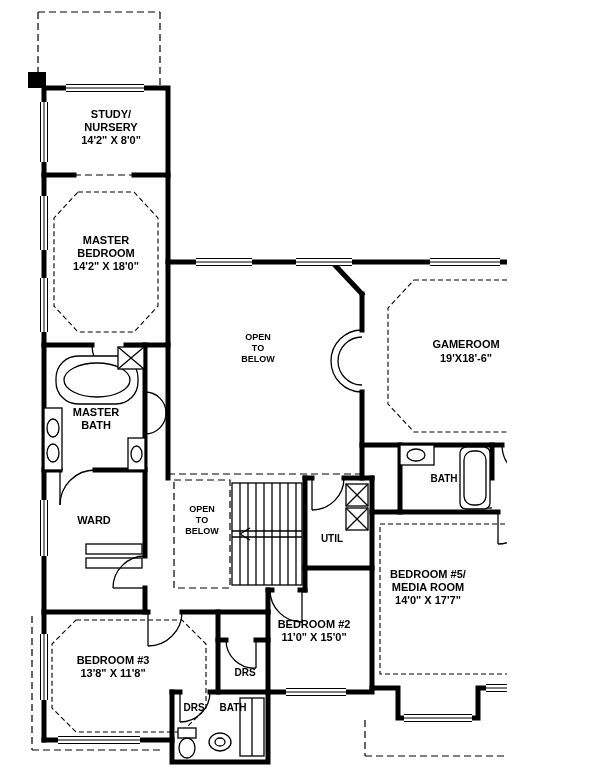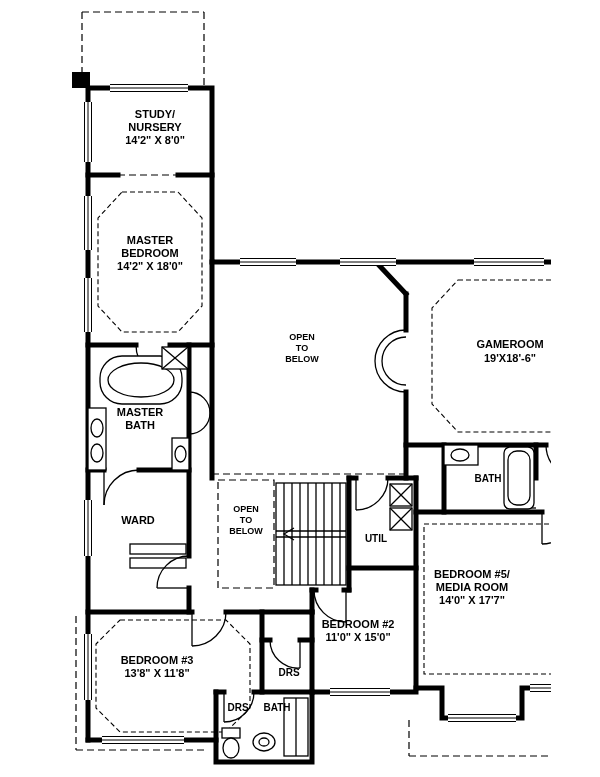--- a/index.html
+++ b/index.html
@@ -1,17 +1,17 @@
 <!DOCTYPE html>
 <html><head>
 <meta charset="utf-8">
 <style>
   html,body{margin:0;padding:0;background:#ffffff;}
   body{width:600px;height:777px;font-family:"Liberation Sans",sans-serif;}
-  .sheet{position:relative;width:507px;height:777px;background:#fff;overflow:hidden;margin-left:44px;}
+  .sheet{position:relative;width:507px;height:777px;background:#fff;overflow:hidden;}
   svg{display:block;}
   svg text{font-family:"Liberation Sans",sans-serif;font-weight:bold;fill:#000;}
   .wall{stroke:#000;stroke-width:5;fill:none;stroke-linecap:square;}
   .thin{stroke:#000;stroke-width:1.3;fill:none;}
   .dash{stroke:#000;stroke-width:1.2;fill:none;stroke-dasharray:7 4;}
   .ceil{stroke:#000;stroke-width:1.1;fill:none;stroke-dasharray:5 3;}
   .win{stroke:#000;stroke-width:1;fill:none;}
   .winmask{fill:#ffffff;stroke:none;}
   .fix{stroke:#000;stroke-width:1.3;fill:#fff;}
   .lbl{font-size:11px;text-anchor:middle;}

